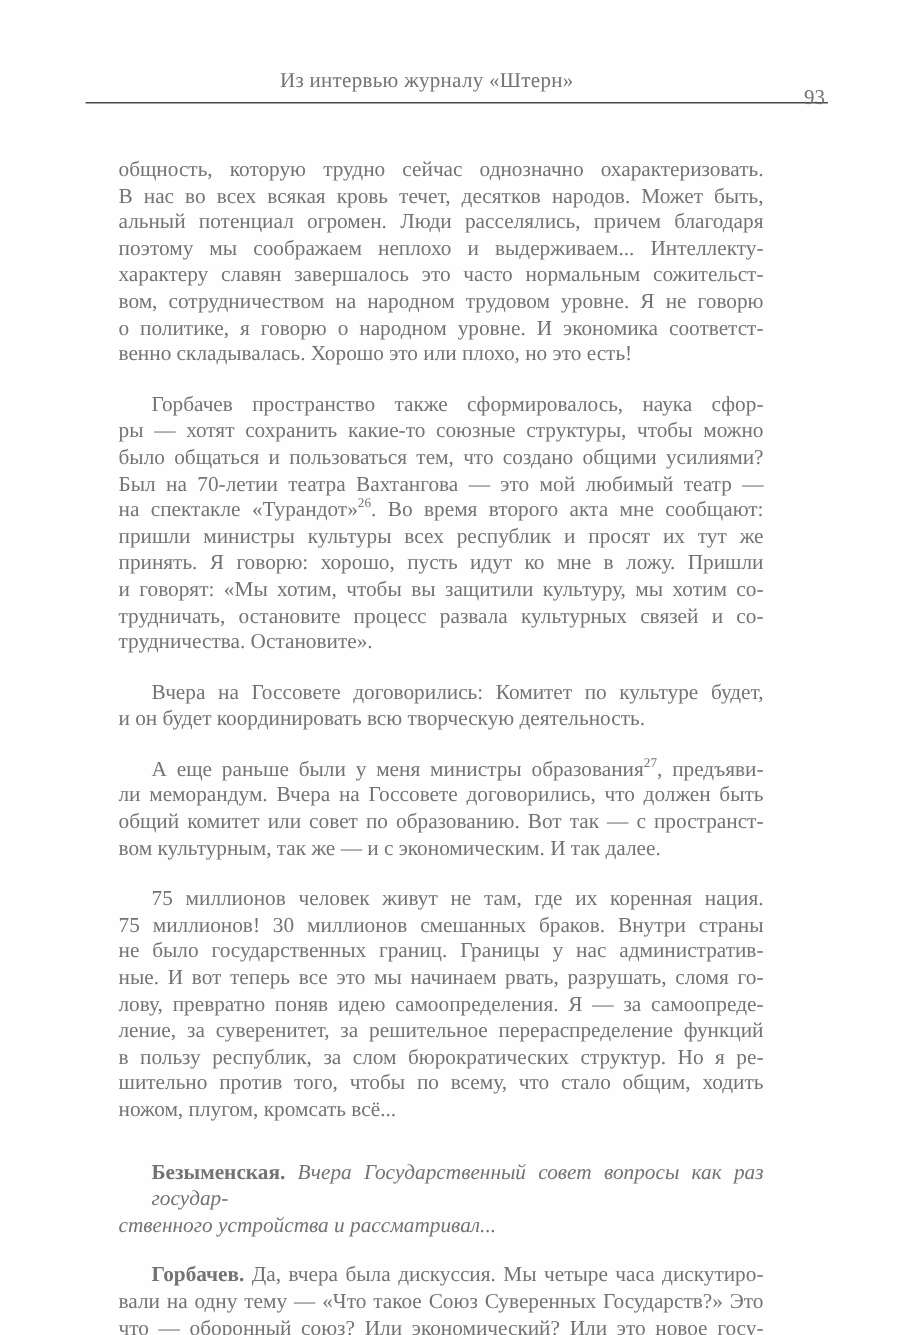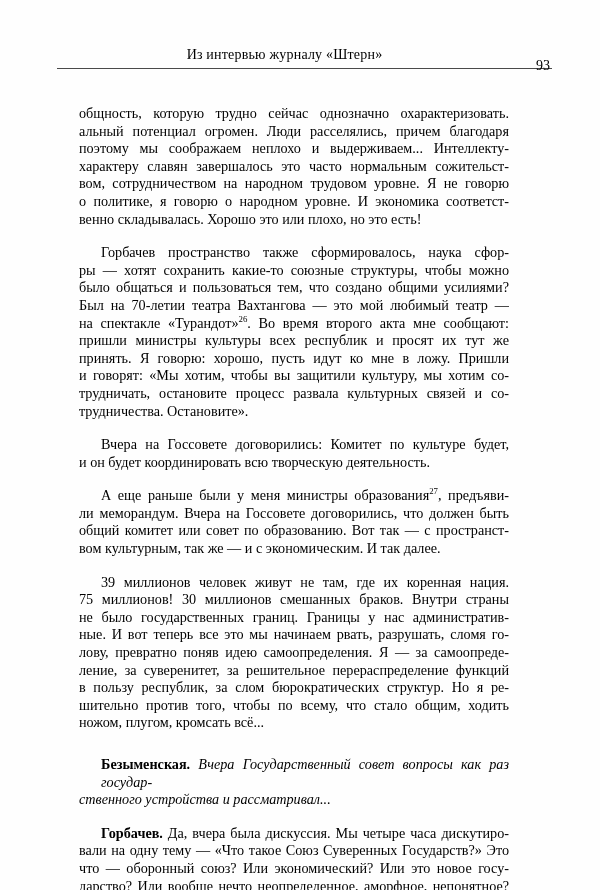--- a/index.html
+++ b/index.html
@@ -1,21 +1,21 @@
 <!DOCTYPE html>
 <html lang="ru"><head>
 <meta charset="utf-8">
 <style>
   html, body { margin: 0; padding: 0; }
   .page {
     position: relative;
     width: 600px;
     height: 890px;
     background: #fefefe;
-    color: #000000;
+    color: #737373;
     font-family: "Liberation Serif", "DejaVu Serif", serif;
     overflow: hidden;
   }
   .running-header {
     position: absolute;
     left: 57px;
     width: 495px;
     top: 46px;
     height: 22px;
     border-bottom: 1px solid #4a4a4a;
@@ -61,20 +61,21 @@
 <body>
 
 <div class="page">
   <div class="running-header">
     <span class="title">Из интервью журналу «Штерн»</span>
     <span class="pagenum">93</span>
   </div>
   <div class="body-text">
       <div class="para">
         <div class="line"><span>общность, которую трудно сейчас однозначно охарактеризовать.</span></div>
+        <div class="line"><span>В нас во всех всякая кровь течет, десятков народов. Может быть,</span></div>
         <div class="line"><span>альный потенциал огромен. Люди расселялись, причем благодаря</span></div>
         <div class="line"><span>поэтому мы соображаем неплохо и выдерживаем... Интеллекту-</span></div>
         <div class="line"><span>характеру славян завершалось это часто нормальным сожительст-</span></div>
         <div class="line"><span>вом, сотрудничеством на народном трудовом уровне. Я не говорю</span></div>
         <div class="line"><span>о политике, я говорю о народном уровне. И экономика соответст-</span></div>
         <div class="line end"><span>венно складывалась. Хорошо это или плохо, но это есть!</span></div>
       </div>
       <div class="para">
         <div class="line indent"><span>Горбачев пространство также сформировалось, наука сфор-</span></div>
         <div class="line"><span>ры — хотят сохранить какие-то союзные структуры, чтобы можно</span></div>
@@ -91,21 +92,21 @@
         <div class="line indent"><span>Вчера на Госсовете договорились: Комитет по культуре будет,</span></div>
         <div class="line end"><span>и он будет координировать всю творческую деятельность.</span></div>
       </div>
       <div class="para">
         <div class="line indent"><span>А еще раньше были у меня министры образования</span><span class="sup">27</span><span>, предъяви-</span></div>
         <div class="line"><span>ли меморандум. Вчера на Госсовете договорились, что должен быть</span></div>
         <div class="line"><span>общий комитет или совет по образованию. Вот так — с пространст-</span></div>
         <div class="line end"><span>вом культурным, так же — и с экономическим. И так далее.</span></div>
       </div>
       <div class="para">
-        <div class="line indent"><span>39 миллионов человек живут не там, где их коренная нация.</span></div>
+        <div class="line indent"><span>75 миллионов человек живут не там, где их коренная нация.</span></div>
         <div class="line"><span>75 миллионов! 30 миллионов смешанных браков. Внутри страны</span></div>
         <div class="line"><span>не было государственных границ. Границы у нас административ-</span></div>
         <div class="line"><span>ные. И вот теперь все это мы начинаем рвать, разрушать, сломя го-</span></div>
         <div class="line"><span>лову, превратно поняв идею самоопределения. Я — за самоопреде-</span></div>
         <div class="line"><span>ление, за суверенитет, за решительное перераспределение функций</span></div>
         <div class="line"><span>в пользу республик, за слом бюрократических структур. Но я ре-</span></div>
         <div class="line"><span>шительно против того, чтобы по всему, что стало общим, ходить</span></div>
         <div class="line end"><span>ножом, плугом, кромсать всё...</span></div>
       </div>
       <div class="para gap">

